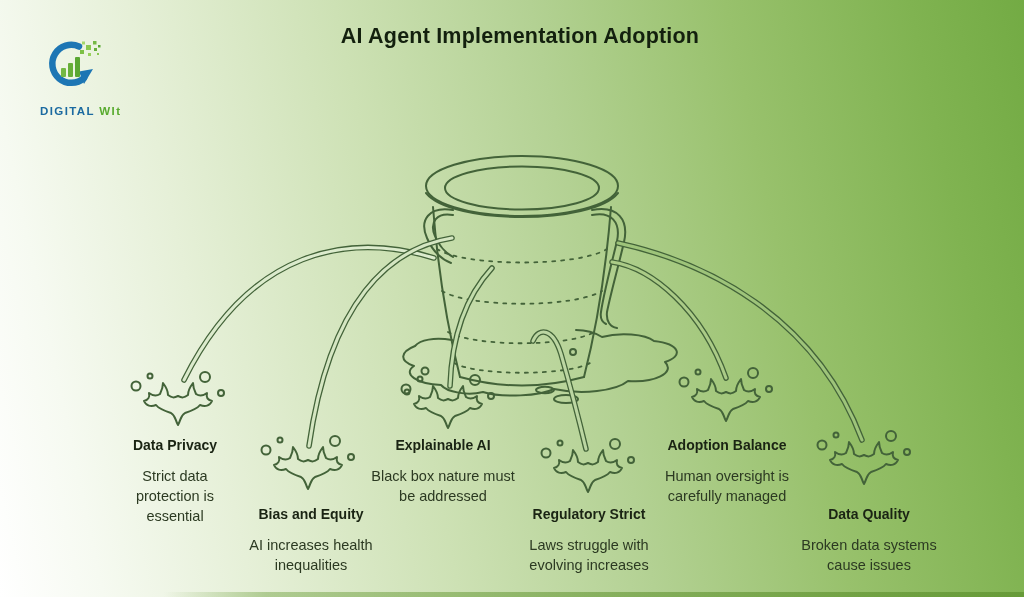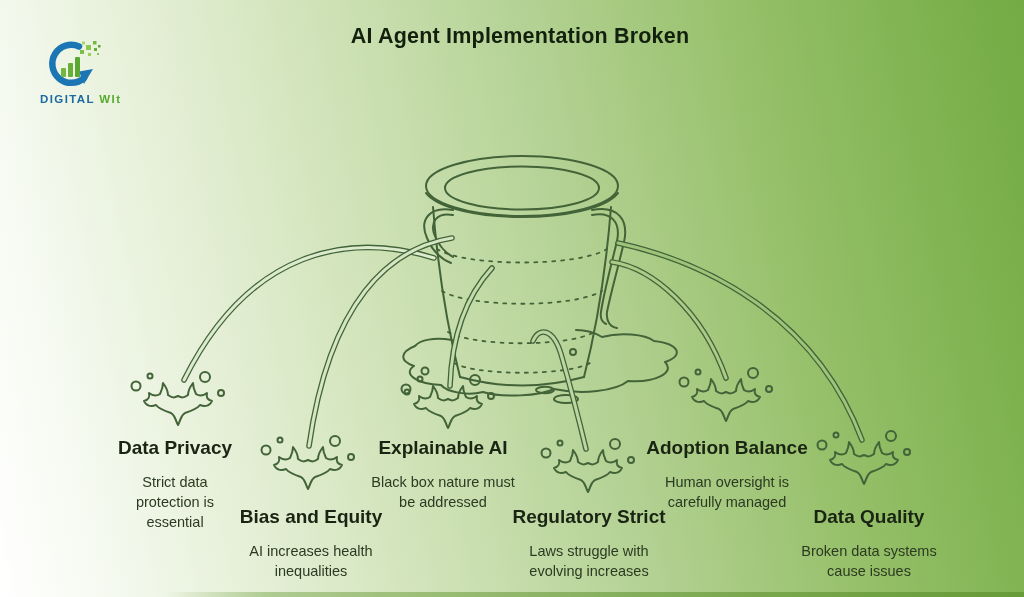--- a/index.html
+++ b/index.html
@@ -7,26 +7,26 @@
   .canvas {
     position:relative; width:1024px; height:597px; overflow:hidden;
     background:linear-gradient(78deg,#ffffff 0%,#f6faf1 9%,#e6f0d8 22%,#cde1b4 40%,#b3d193 57%,#98c16c 74%,#80b351 90%,#73ab44 100%);
   }
   .page-title {
     position:absolute; left:520px; top:24px; transform:translateX(-50%);
     font-size:21.5px; font-weight:700; color:#13200e; letter-spacing:.2px; white-space:nowrap;
   }
   .logo { position:absolute; left:40px; top:38px; width:120px; }
   .logo svg { display:block; margin-left:6px; }
-  .brand-line { margin-top:3px; font-size:11.5px; font-weight:700; letter-spacing:1.4px; white-space:nowrap; }
+  .brand-line { margin-top:15px; font-size:11.5px; font-weight:700; letter-spacing:1.4px; white-space:nowrap; }
   .brand-blue { color:#1b6aa0; }
   .brand-green { color:#58ab2e; }
   .illustration { position:absolute; left:0; top:0; }
   .hurdle { position:absolute; transform:translateX(-50%); text-align:center; }
-  .hurdle h3 { font-size:19px; font-weight:700; color:#1a2413; margin:0 0 13px 0; white-space:nowrap; }
+  .hurdle h3 { font-size:14px; font-weight:700; color:#1a2413; margin:0 0 13px 0; white-space:nowrap; }
   .hurdle p { font-size:14.5px; line-height:1.38; color:#2c3a22; margin:12px auto; }
   .h1 { left:175px; top:437px; } .h1 p { max-width:118px; }
   .h2 { left:311px; top:506px; } .h2 p { max-width:150px; }
   .h3i { left:443px; top:437px; } .h3i p { max-width:152px; }
   .h4 { left:589px; top:506px; } .h4 p { max-width:152px; }
   .h5 { left:727px; top:437px; } .h5 p { max-width:162px; }
   .h6 { left:869px; top:506px; } .h6 p { max-width:178px; }
   .bottom-strip {
     position:absolute; bottom:0; left:0; right:0; height:5px;
     background:linear-gradient(to right, rgba(110,160,62,0) 16%, rgba(110,160,62,.45) 26%, rgba(100,150,52,.6) 60%, rgba(92,144,46,.7) 100%);
@@ -107,21 +107,21 @@
     </g>
 
     <use href="#splash" x="178" y="398"></use>
     <use href="#splash" x="308" y="462"></use>
     <use href="#splash" x="448" y="401"></use>
     <use href="#splash" x="588" y="465"></use>
     <use href="#splash" x="726" y="394"></use>
     <use href="#splash" x="864" y="457"></use>
   </svg>
 
-  <div class="page-title">AI Agent Implementation Broken</div>
+  <div class="page-title">AI Agent Implementation Adoption</div>
 
   <div class="logo">
     <svg width="60" height="52" viewBox="0 0 60 52">
       <path d="M 33 8.5 A 19 19 0 1 0 38 40" fill="none" stroke="#1d76b4" stroke-width="6.5" stroke-linecap="round"></path>
       <polygon points="47,31 33,33.5 38,46" fill="#1d76b4"></polygon>
       <rect x="15" y="30" width="5" height="9" rx="1" fill="#74b843"></rect>
       <rect x="22" y="25" width="5" height="14" rx="1" fill="#67af39"></rect>
       <rect x="29" y="19" width="5" height="20" rx="1" fill="#5aa732"></rect>
       <rect x="34" y="12" width="4" height="4" fill="#7cbf45"></rect>
       <rect x="40" y="7" width="5" height="5" fill="#8ac84f"></rect>

